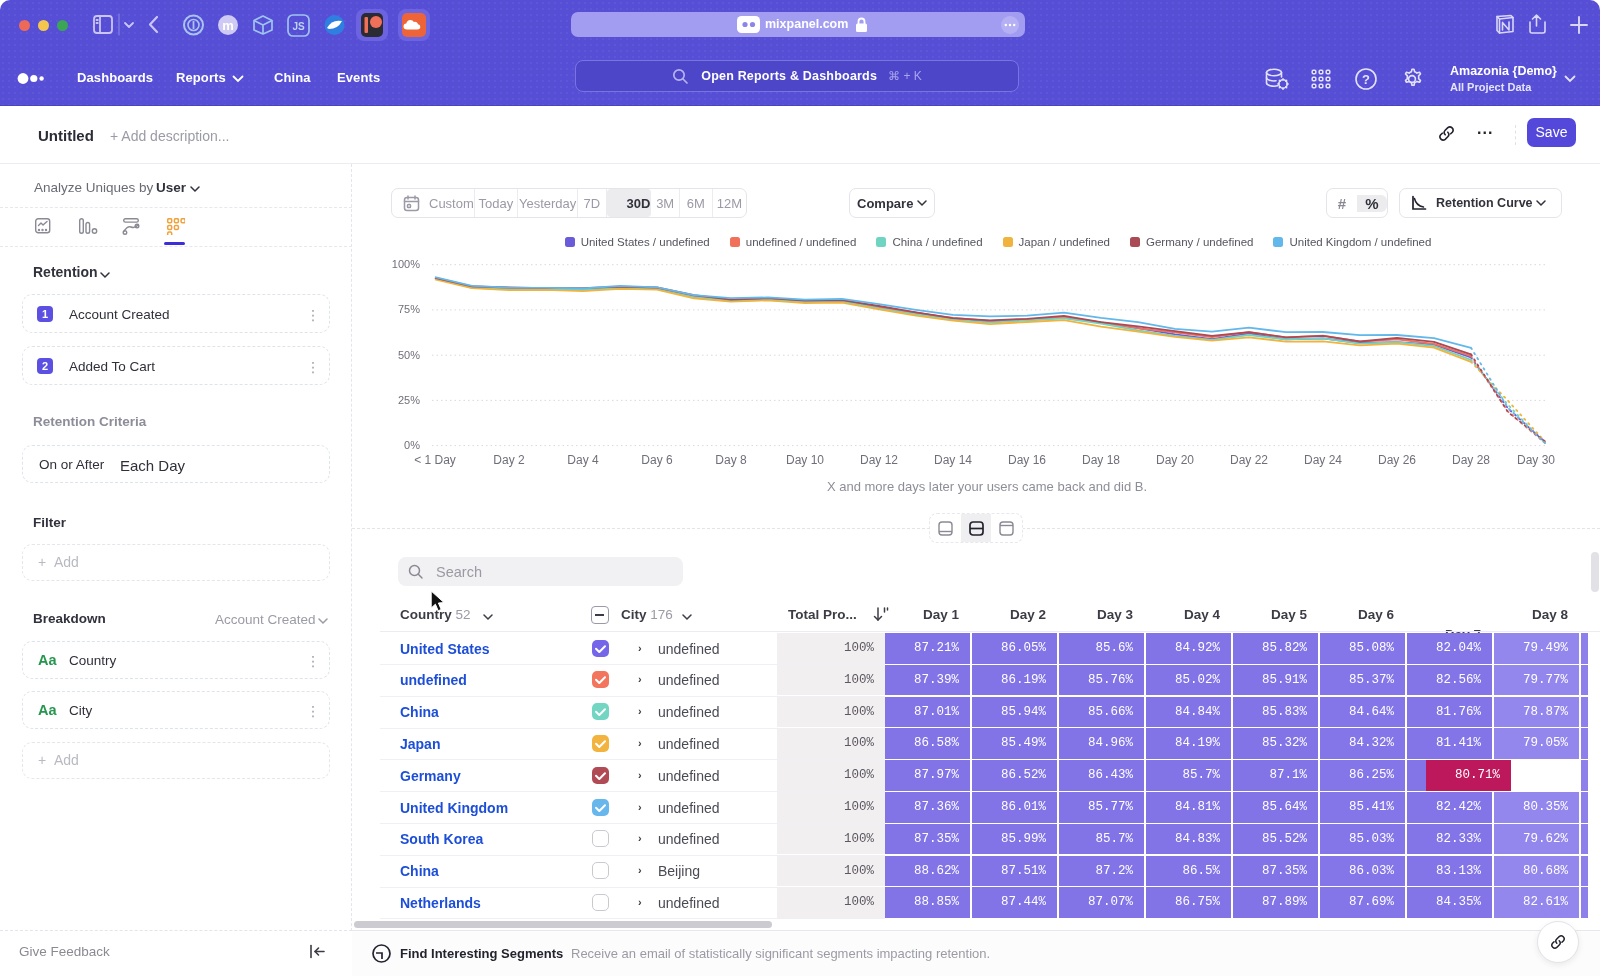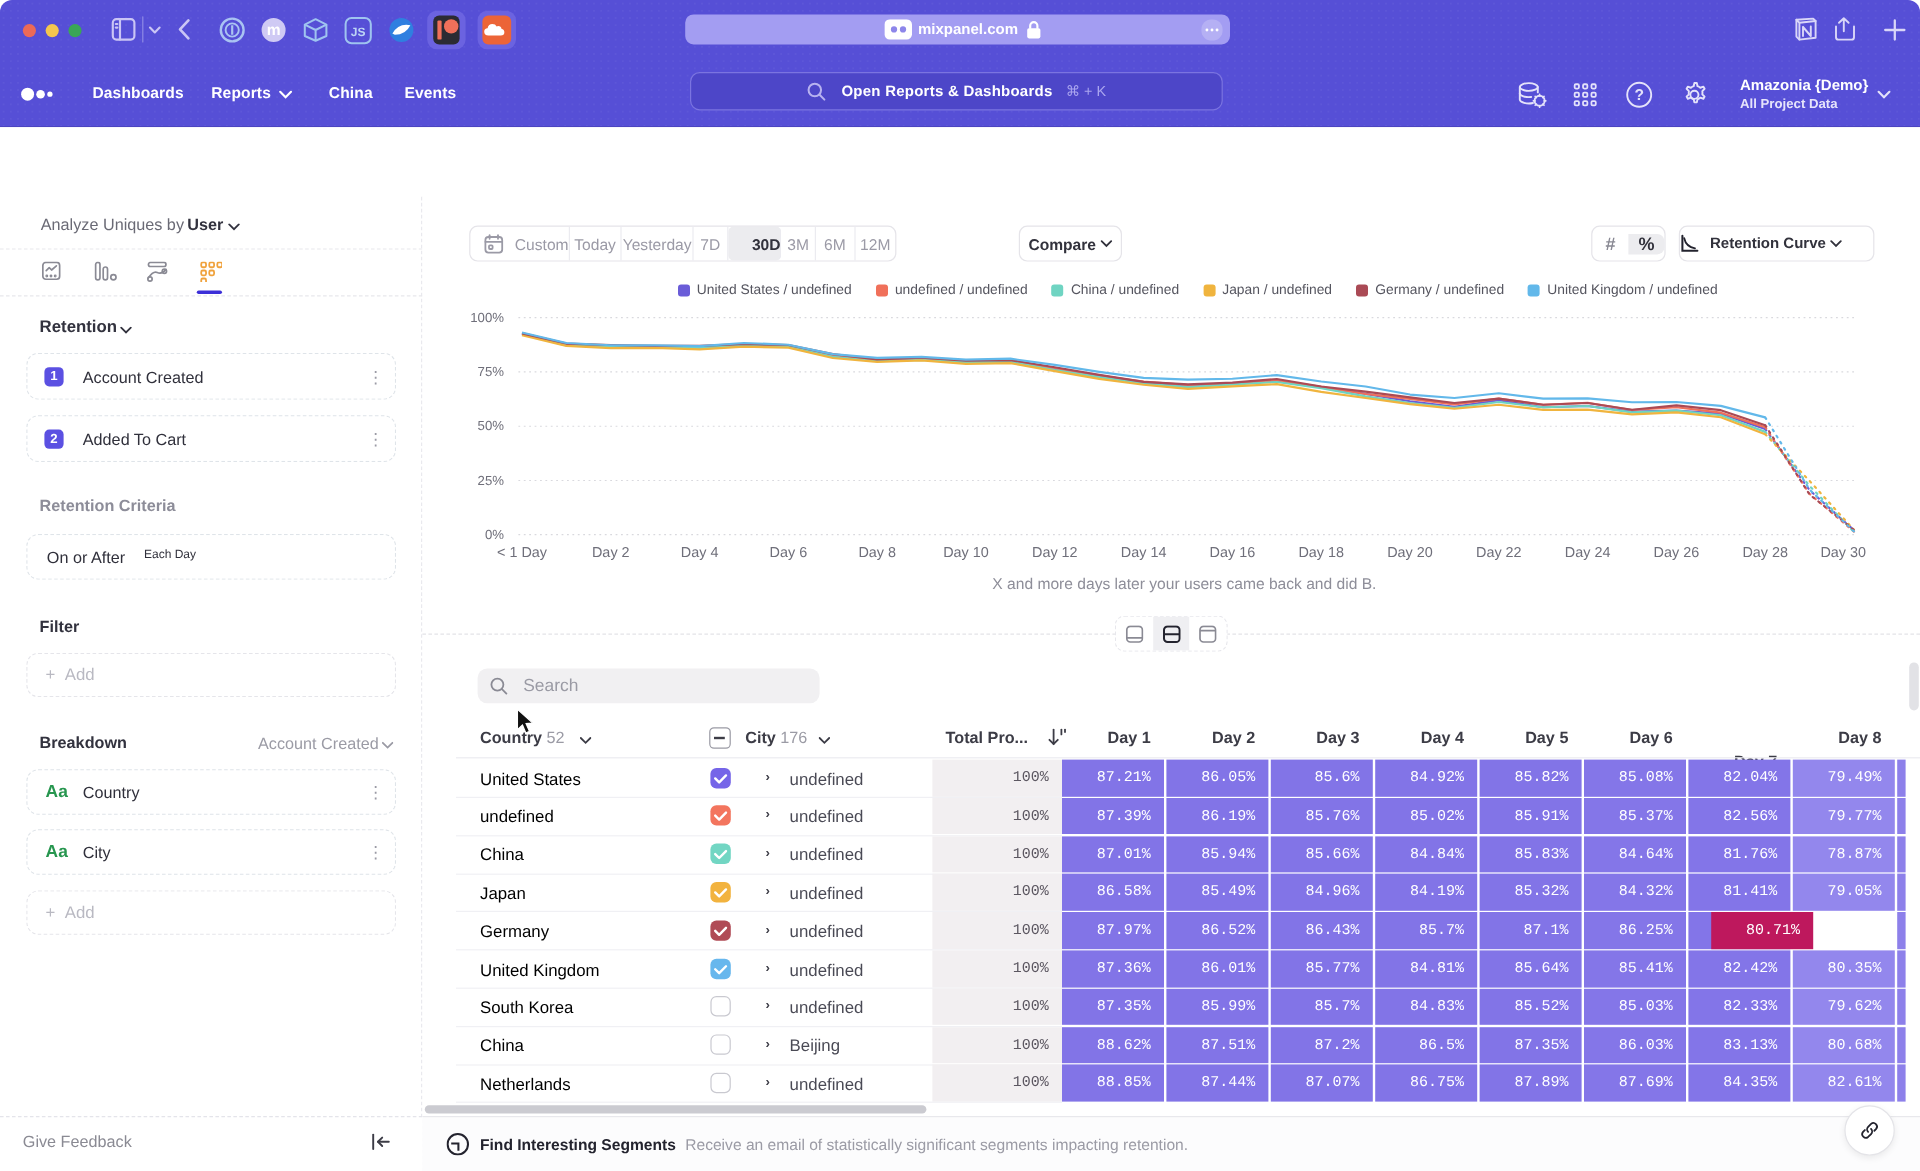--- a/index.html
+++ b/index.html
@@ -59,21 +59,21 @@
 #viewtoggle { position:absolute; left:577px; top:349px; width:94px; height:30px; background:#fff; border:1px dashed #e7e7ec; border-radius:8px; display:flex; }
 .vt { flex:1; display:flex; align-items:center; justify-content:center; }
 .vt.sel { background:#efeff2; }
 
 
 #searchbox { position:absolute; left:46px; top:393px; width:285px; height:29px; background:#f1f0f2; border-radius:8px; display:flex; align-items:center; color:#9a9aa4; font-size:14.5px; }
 .th { color:#3c3c46; font-weight:700; font-size:13.5px; }
 .gray { color:#9b9ba5; }
 .dayh { width:85px; top:7px; text-align:right; padding-right:11px; }
 .trow { position:absolute; left:0; width:1248px; height:32px; }
-.cname { position:absolute; left:48px; top:8px; font-size:14px; color:#000000; }
+.cname { position:absolute; left:48px; top:8px; font-size:14px; color:#1d4ed8;font-weight:bold; }
 .cbox { position:absolute; left:240px; top:7px; width:17px; height:17px; border-radius:5px; }
 .chev { position:absolute; left:286px; top:9px; font-size:11px; color:#3c3c46; font-weight:700;}
 .cval { position:absolute; left:306px; top:8px; font-size:14px; color:#4a4a55; }
 .ctot { position:absolute; left:425px; top:0.5px; width:108px; height:30.5px; background:#f2eff1; font-family:"Liberation Mono",monospace; font-size:12.5px; color:#5c5761; text-align:right; line-height:30.5px; padding-right:11px; }
 .dcell { position:absolute; top:0.5px; width:85px; height:30.5px; font-family:"Liberation Mono",monospace; font-size:12.5px; color:#fff; text-align:right; line-height:30.5px; padding-right:11px; }
 
 
 #bottombar { position:absolute; left:352px; top:930px; width:1248px; height:46px; background:#fcfcfd; border-top:1px solid #e8e8ec; }
 #feedbackbar { position:absolute; left:0; top:930px; width:352px; height:46px; background:#fff; border-top:1px dashed #e4e4ea; }
 </style>
@@ -201,20 +201,33 @@
         <path d="M148 3.2 l2 0 l0.6 2.6 a7.6 7.6 0 0 1 2.3 1.3 l2.6-0.9 l1 1.8 l-1.9 1.9 a7.6 7.6 0 0 1 0 2.7 l1.9 1.9 l-1 1.8 l-2.6-0.9 a7.6 7.6 0 0 1-2.3 1.3 l-0.6 2.6 l-2 0 l-0.6-2.6 a7.6 7.6 0 0 1-2.3-1.3 l-2.6 0.9 l-1-1.8 l1.9-1.9 a7.6 7.6 0 0 1 0-2.7 l-1.9-1.9 l1-1.8 l2.6 0.9 a7.6 7.6 0 0 1 2.3-1.3 Z" stroke-linejoin="round"></path>
       </g>
     </svg>
     <span class="abs" style="left:1450px; top:64px; color:#fff; font-size:12.5px; font-weight:700;">Amazonia {Demo}</span>
     <span class="abs" style="left:1450px; top:81px; color:#e6e4fb; font-size:11px; font-weight:700;">All Project Data</span>
     <svg class="abs" style="left:1564px; top:75px;" width="12" height="8" viewBox="0 0 12 8">
         <polyline points="1.5,1.5 6,6 10.5,1.5" fill="none" stroke="#e4e2fa" stroke-width="1.8" stroke-linecap="round"></polyline>
       </svg>
   </div>
 
+  <div id="subheader">
+    <span class="abs" style="left:38px; top:21px; color:#2c2c37; font-size:15px; font-weight:700;">Untitled</span>
+    <span class="abs" style="left:110px; top:22px; color:#9b9ba5; font-size:14px;">+ Add description...</span>
+    <svg class="abs" style="left:1438px; top:19px;" width="17" height="17" viewBox="0 0 17 17">
+      <g fill="none" stroke="#23232e" stroke-width="1.6" stroke-linecap="round">
+        <path d="M7.2 9.8 a3.2 3.2 0 0 1 0-4.5 l2.6-2.6 a3.2 3.2 0 0 1 4.5 4.5 l-1.6 1.6"></path>
+        <path d="M9.8 7.2 a3.2 3.2 0 0 1 0 4.5 l-2.6 2.6 a3.2 3.2 0 0 1-4.5-4.5 l1.6-1.6"></path>
+      </g>
+    </svg>
+    <span class="abs" style="left:1477px; top:14px; color:#23232e; font-size:16px; font-weight:700; letter-spacing:1px;">...</span>
+    <div class="abs" style="left:1515px; top:19px; width:0; height:20px; border-left:1px dashed #e0e0e6;"></div>
+    <div id="savebtn">Save</div>
+  </div>
 
   <div id="sidebar">
     <span class="abs" style="left:34px; top:16px; color:#6a6a75; font-size:13.5px;">Analyze Uniques by</span>
     <span class="abs" style="left:156px; top:16px; color:#32323e; font-size:13.5px; font-weight:700;">User</span>
     <svg class="abs" style="left:190px; top:22px;" width="10" height="7" viewBox="0 0 10 7">
         <polyline points="1,1 5,5 9,1" fill="none" stroke="#32323e" stroke-width="1.5" stroke-linecap="round"></polyline>
       </svg>
     <div class="abs" style="left:0; top:43px; width:352px; border-top:1px dashed #e7e7ec;"></div>
 
     <svg class="abs" style="left:35px; top:54px;" width="150" height="17" viewBox="0 0 150 17">
@@ -256,21 +269,21 @@
     </div>
     <div class="side-card" style="top:182px; height:39px;">
       <div class="badge">2</div>
       <span class="abs" style="left:46px; top:12px; color:#30303b; font-size:13.5px;">Added To Cart</span>
       <div class="vdots"></div>
     </div>
 
     <span class="abs graylabel" style="left:33px; top:250px;">Retention Criteria</span>
     <div class="side-card" style="top:281px; height:38px;">
       <span class="abs" style="left:16px; top:11px; color:#30303b; font-size:13.5px;">On or After</span>
-      <span class="abs" style="left:97px; top:11px; color:#30303b; font-size:10px;">Each Day</span>
+      <span class="abs" style="left:97px; top:11px; color:#30303b; font-size:15px;">Each Day</span>
     </div>
 
     <span class="abs darklabel" style="left:33px; top:351px;">Filter</span>
     <div class="dashedadd" style="top:380px;">+&nbsp;&nbsp;Add</div>
 
     <span class="abs darklabel" style="left:33px; top:447px;">Breakdown</span>
     <span class="abs" style="left:215px; top:448px; color:#9b9ba5; font-size:13.5px;">Account Created</span>
     <svg class="abs" style="left:318px; top:454px;" width="10" height="7" viewBox="0 0 10 7">
         <polyline points="1,1 5,5 9,1" fill="none" stroke="#9b9ba5" stroke-width="1.5" stroke-linecap="round"></polyline>
       </svg>
@@ -320,21 +333,21 @@
       <div class="seg" style="width:45px; border-right:none;">12M</div>
     </div>
     <div class="ctlbtn" style="left:497px; width:86px; justify-content:center; color:#32323c; font-size:13px; font-weight:700;">Compare&nbsp;<svg width="10" height="7" viewBox="0 0 10 7">
           <polyline points="1,1 5,5 9,1" fill="none" stroke="#32323c" stroke-width="1.5" stroke-linecap="round"></polyline>
         </svg></div>
 
     <div class="ctlbtn" style="left:974px; width:62px; padding:0;">
       <div style="flex:1; display:flex; align-items:center; justify-content:center; color:#8a8a94; font-size:15px; font-weight:700;">#</div>
       <div style="flex:1; display:flex; align-items:center; justify-content:center; background:#ececef; color:#32323c; font-size:15px; font-weight:700; border-radius:0 6px 6px 0;">%</div>
     </div>
-    <div class="ctlbtn" style="left:1047px; width:163px; color:#32323c; font-size:12.5px; font-weight:700; white-space:nowrap;">
+    <div class="ctlbtn" style="left:1047px; width:163px; padding-left:11px; color:#32323c; font-size:12.5px; font-weight:700; white-space:nowrap;">
       <svg width="16" height="16" viewBox="0 0 16 16" style="margin-right:9px;">
         <g fill="none" stroke="#23232e" stroke-width="1.7" stroke-linecap="round">
           <polyline points="2,1.5 2,14 14.5,14"></polyline>
           <path d="M3.5 3.5 q1.5 7 9 8.5" stroke-width="1.5"></path>
         </g>
       </svg>
       Retention Curve&nbsp;<svg width="10" height="7" viewBox="0 0 10 7">
           <polyline points="1,1 5,5 9,1" fill="none" stroke="#32323c" stroke-width="1.5" stroke-linecap="round"></polyline>
         </svg>
     </div>

